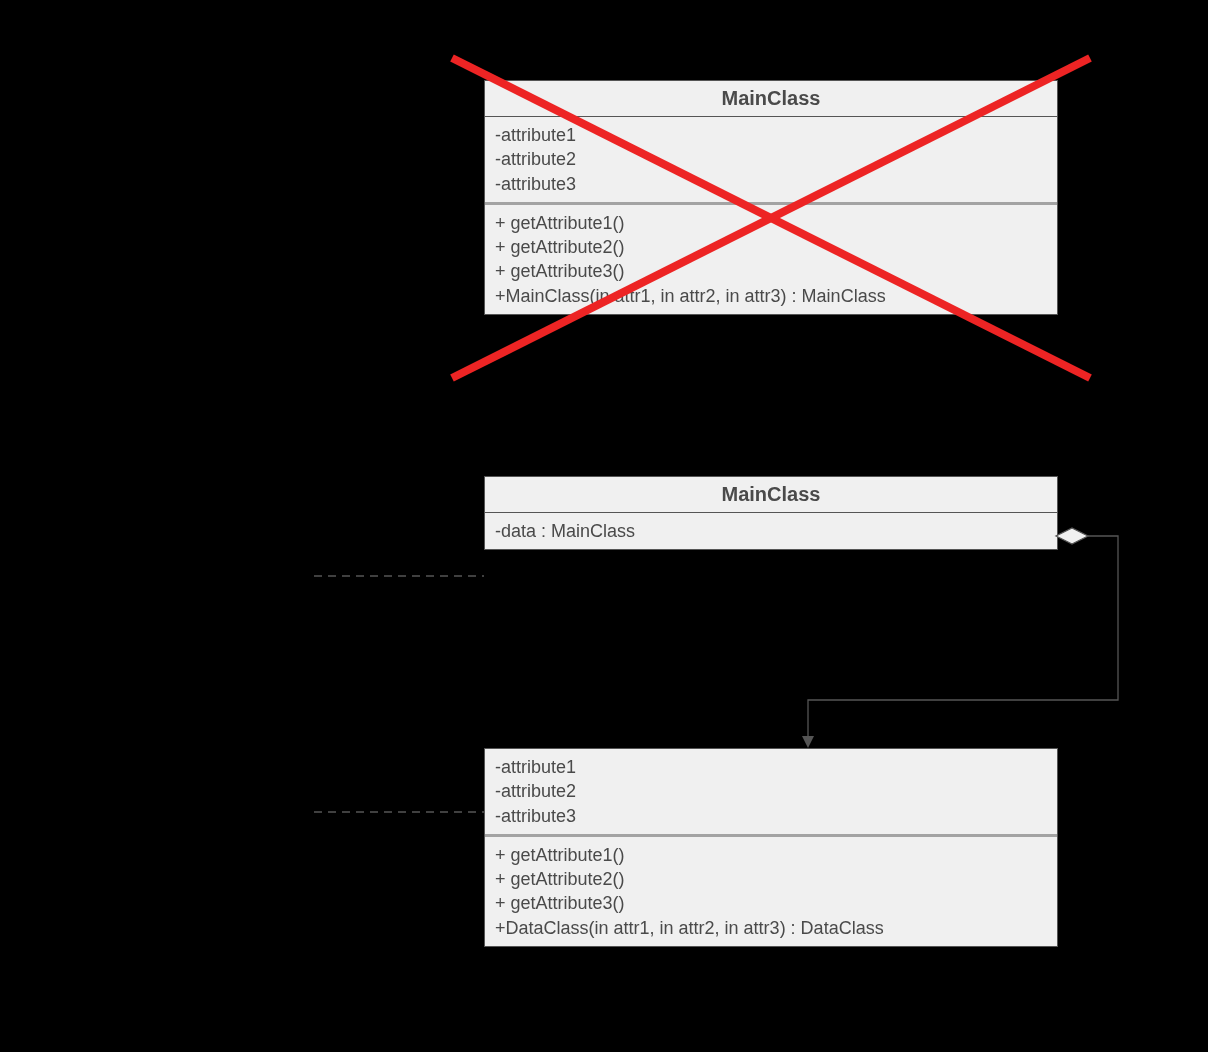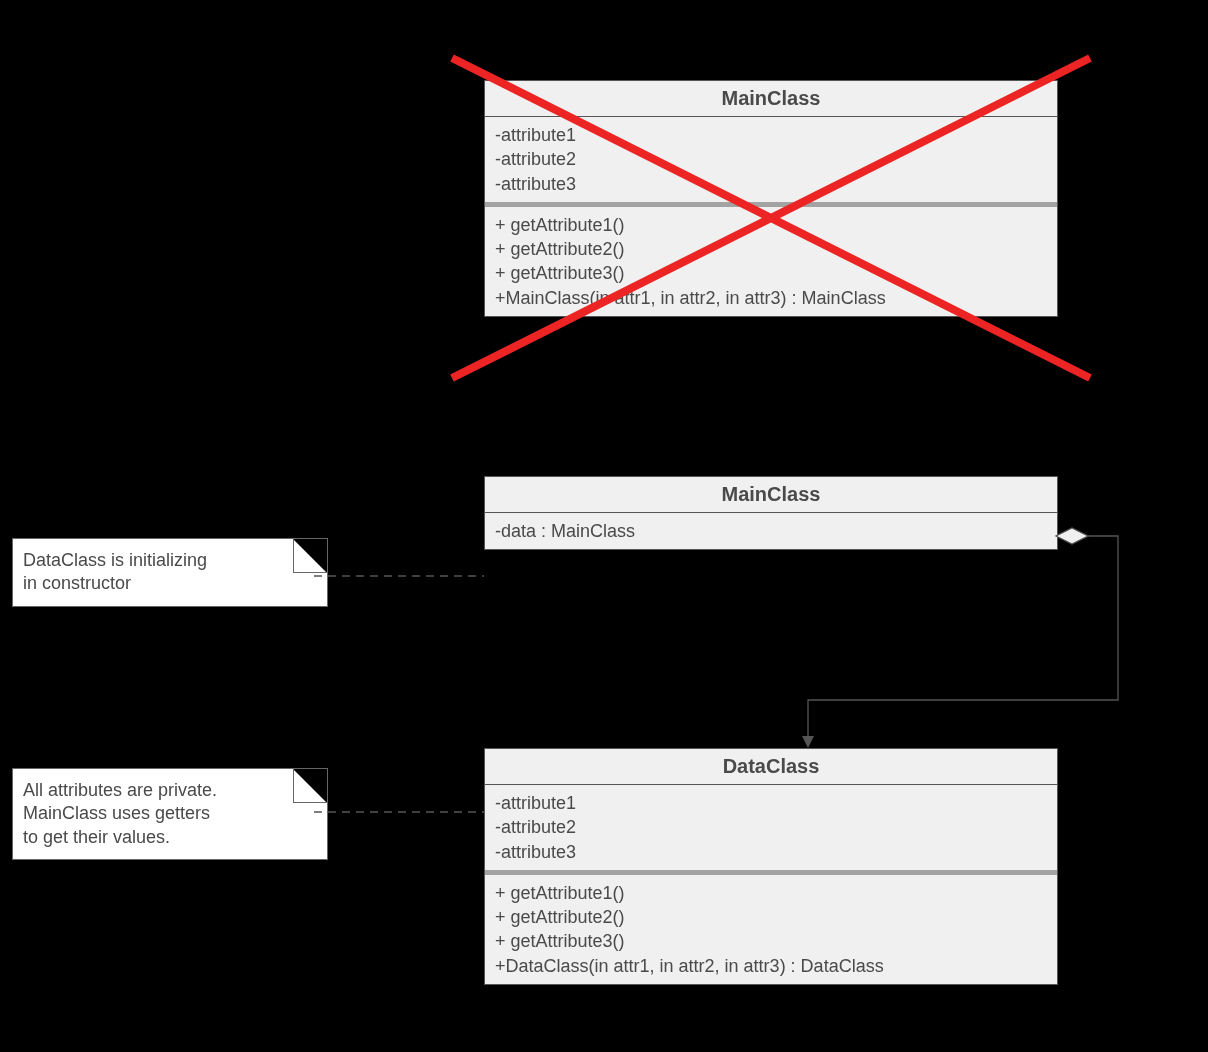--- a/index.html
+++ b/index.html
@@ -1,19 +1,19 @@
 <!DOCTYPE html>
 <html><head>
 <meta charset="utf-8">
 <style>
   html,body{margin:0;padding:0;background:#000;font-family:Helvetica,Arial,sans-serif;color:#3d3d3d;}
   .canvas{position:relative;width:1208px;height:1052px;background:#000;}
   .uml-class{position:absolute;background:#f0f0f0;border:1px solid #555;}
   .uml-title{font-weight:bold;text-align:center;padding:6px 8px;border-bottom:1px solid #555;font-size:20px;color:#4a4a4a;}
-  .uml-section{padding:6px 10px;border-bottom:5px solid #a3a3a3;font-size:18px;line-height:1.35;color:#4a4a4a;}
+  .uml-section{padding:6px 10px;border-bottom:3px solid #a3a3a3;font-size:18px;line-height:1.35;color:#4a4a4a;}
   .uml-section:last-child{border-bottom:none;}
   .note{position:absolute;background:#fff;border:1px solid #666;padding:10px 14px 10px 10px;font-size:18px;line-height:1.3;color:#4a4a4a;}
   .note .fold{position:absolute;top:0;right:0;width:34px;height:34px;}
   .note .fold::before{content:"";position:absolute;top:0;right:0;width:0;height:0;border-top:34px solid #000;border-left:34px solid transparent;}
   .note .fold::after{content:"";position:absolute;top:0;right:0;width:34px;height:34px;border-left:1px solid #666;border-bottom:1px solid #666;box-sizing:border-box;clip-path:polygon(0 0,0 100%,100% 100%);}
   svg.overlay{position:absolute;top:0;left:0;pointer-events:none;}
 </style>
 </head>
 <body>
 
@@ -29,42 +29,30 @@
 + getAttribute3()
 +MainClass(in attr1, in attr2, in attr3) : MainClass</div>
   </div>
 
   <div class="uml-class" style="left:484px;top:476px;width:572px;">
     <div class="uml-title">MainClass</div>
     <div class="uml-section">-data : MainClass</div>
   </div>
 
   <div class="uml-class" style="left:484px;top:748px;width:572px;">
-    <div class="uml-title">DataClass</div>
     <div class="uml-section" style="white-space: pre-line;">-attribute1
 -attribute2
 -attribute3</div>
     <div class="uml-section" style="white-space: pre-line;">+ getAttribute1()
 + getAttribute2()
 + getAttribute3()
 +DataClass(in attr1, in attr2, in attr3) : DataClass</div>
   </div>
 
-  <div class="note" style="left:12px;top:538px;width:290px;">
-    <span style="white-space: pre-line;">DataClass is initializing
-in constructor</span>
-    <div class="fold"></div>
-  </div>
 
-  <div class="note" style="left:12px;top:768px;width:290px;">
-    <span style="white-space: pre-line;">All attributes are private.
-MainClass uses getters
-to get their values.</span>
-    <div class="fold"></div>
-  </div>
 
   <svg class="overlay" width="1208" height="1052">
 
     <g>
       <line x1="452" y1="58" x2="1090" y2="378" stroke="#ed2424" stroke-width="8"></line>
       <line x1="1090" y1="58" x2="452" y2="378" stroke="#ed2424" stroke-width="8"></line>
     </g>
 
     <line x1="314" y1="576" x2="484" y2="576" stroke="#555" stroke-width="1.5" stroke-dasharray="8 6"></line>
 

